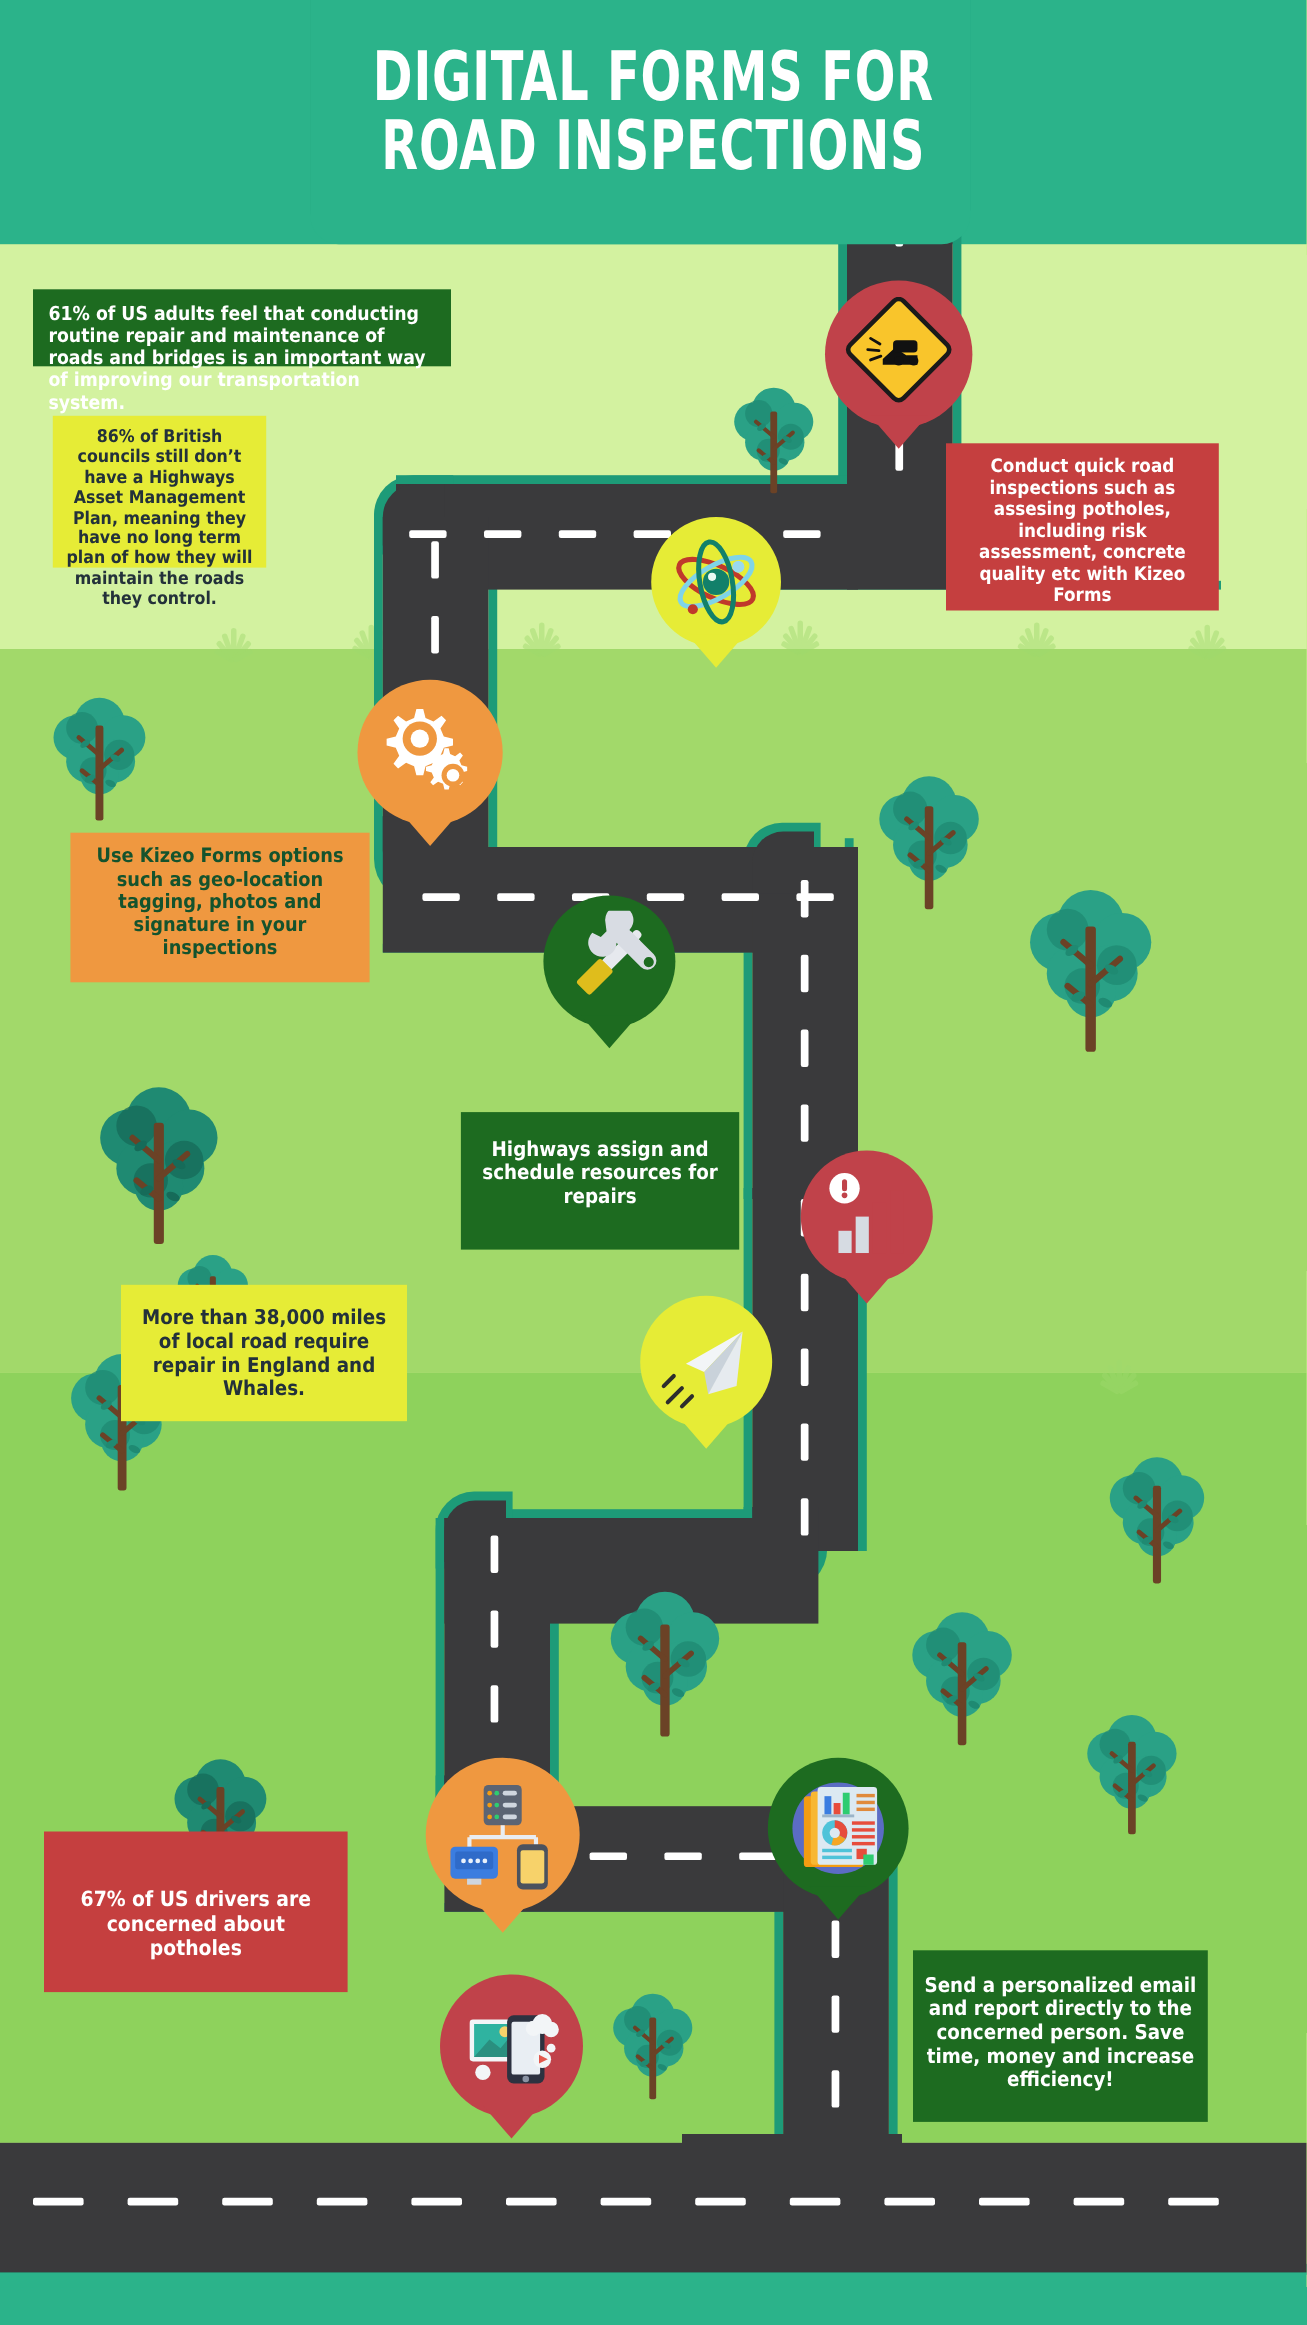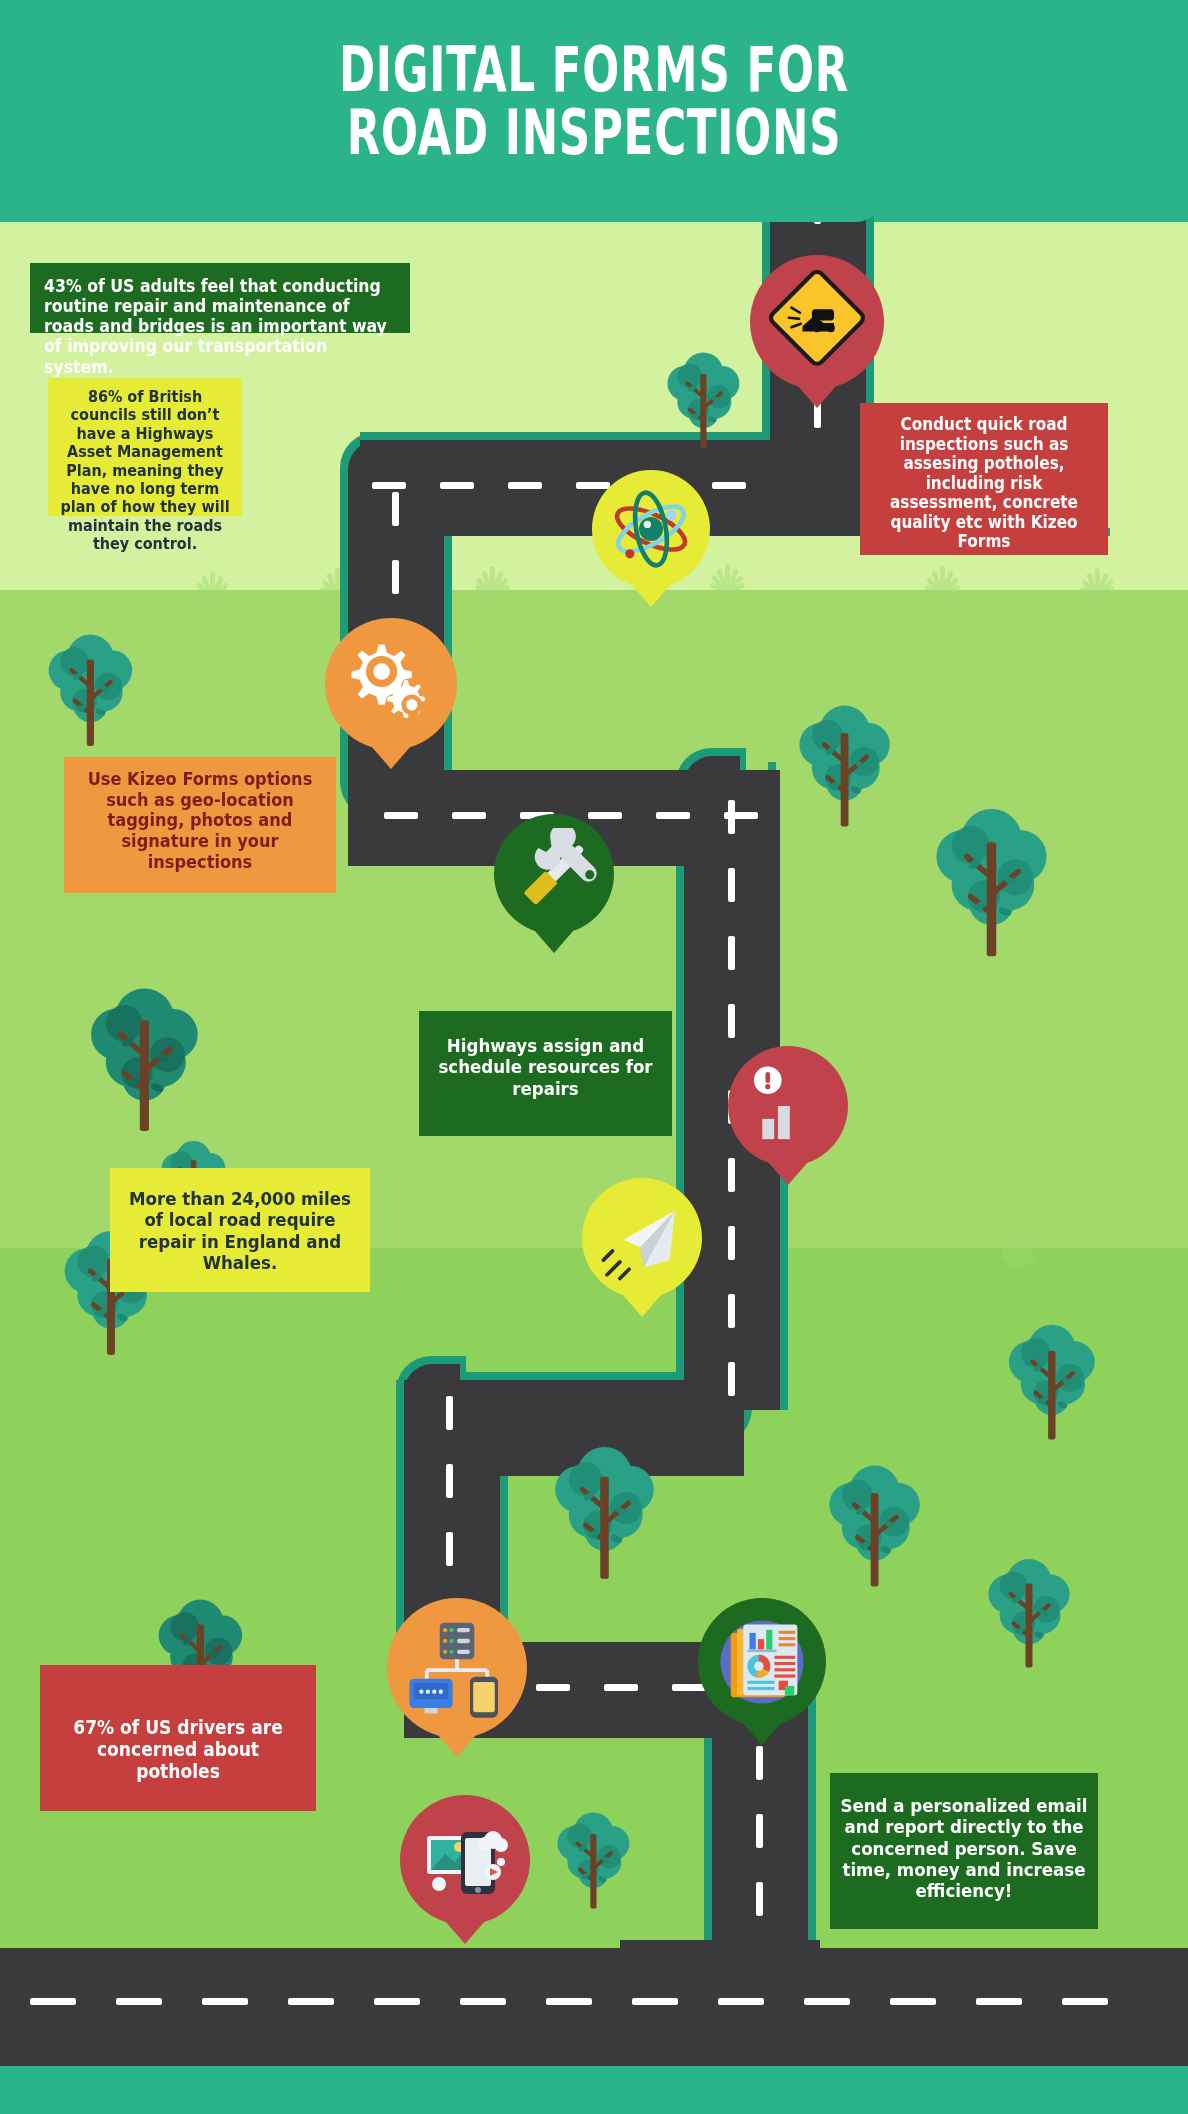--- a/index.html
+++ b/index.html
@@ -64,21 +64,21 @@
   .box {
     position:absolute; z-index:12;
     padding:14px 16px;
     font-weight:bold;
     line-height:1.15;
     font-family:"DejaVu Sans Condensed","Liberation Sans Narrow","Liberation Sans",sans-serif;
   }
   .box.dark   { background:#1d6b20; color:#ffffff; }
   .box.yellow { background:#e6ec36; color:#23313a; }
   .box.red    { background:#c53f3f; color:#ffffff; }
-  .box.orange { background:#ef9840; color:#7f1d1d; }
+  .box.orange { background:#ef9840; color:#14532d; }
   .ctr { text-align:center; }
   .lft { text-align:left; }
 
   
   .pin { position:absolute; z-index:20; }
   .pin .head {
     position:relative; width:100%; height:100%;
     border-radius:50%;
   }
   .pin .tail {
@@ -664,41 +664,41 @@
     <g fill="#1f8a72">
       <ellipse cx="52" cy="78" rx="7" ry="4" transform="rotate(-35 52 78)"></ellipse>
       <ellipse cx="90" cy="96" rx="7" ry="4" transform="rotate(30 90 96)"></ellipse>
       <ellipse cx="58" cy="122" rx="7" ry="4" transform="rotate(-28 58 122)"></ellipse>
       <ellipse cx="84" cy="128" rx="7" ry="4" transform="rotate(25 84 128)"></ellipse>
     </g>
   </svg></div>
     </div>
 
   <div class="box dark lft" style="left:30px; top:263px; width:380px; height:70px; font-size:17.5px; padding:13px 14px;">
-    <span>43% of US adults feel that conducting routine repair and maintenance of roads and bridges is an important way of improving our transportation system.</span>
+    <span>61% of US adults feel that conducting routine repair and maintenance of roads and bridges is an important way of improving our transportation system.</span>
   </div>
 
   <div class="box yellow ctr" style="left:48px; top:378px; width:194px; height:138px; font-size:16px; padding:10px 8px;">
     <span>86% of British councils still don’t have a Highways Asset Management Plan, meaning they have no long term plan of how they will maintain the roads they control.</span>
   </div>
 
   <div class="box red ctr" style="left:860px; top:403px; width:248px; height:152px; font-size:17px; padding:12px 10px;">
     <span>Conduct quick road inspections such as assesing potholes, including risk assessment, concrete quality etc with Kizeo Forms</span>
   </div>
 
   <div class="box orange ctr" style="left:64px; top:757px; width:272px; height:136px; font-size:18px; padding:12px 10px;">
     <span>Use Kizeo Forms options such as geo-location tagging, photos and signature in your inspections</span>
   </div>
 
   <div class="box dark ctr" style="left:419px; top:1011px; width:253px; height:125px; font-size:18.5px; padding:24px 12px;">
     <span>Highways assign and schedule resources for repairs</span>
   </div>
 
   <div class="box yellow ctr" style="left:110px; top:1168px; width:260px; height:124px; font-size:18.5px; padding:20px 10px;">
-    <span>More than 24,000 miles of local road require repair in England and Whales.</span>
+    <span>More than 38,000 miles of local road require repair in England and Whales.</span>
   </div>
 
 
 
   <div class="box red ctr" style="left:40px; top:1665px; width:276px; height:146px; font-size:19px; padding:52px 14px;">
     <span>67% of US drivers are concerned about potholes</span>
   </div>
 
   <div class="box dark ctr" style="left:830px; top:1773px; width:268px; height:156px; font-size:18.5px; padding:22px 10px;">
     <span>Send a personalized email and report  directly to the concerned person. Save time, money and increase efficiency!</span>

